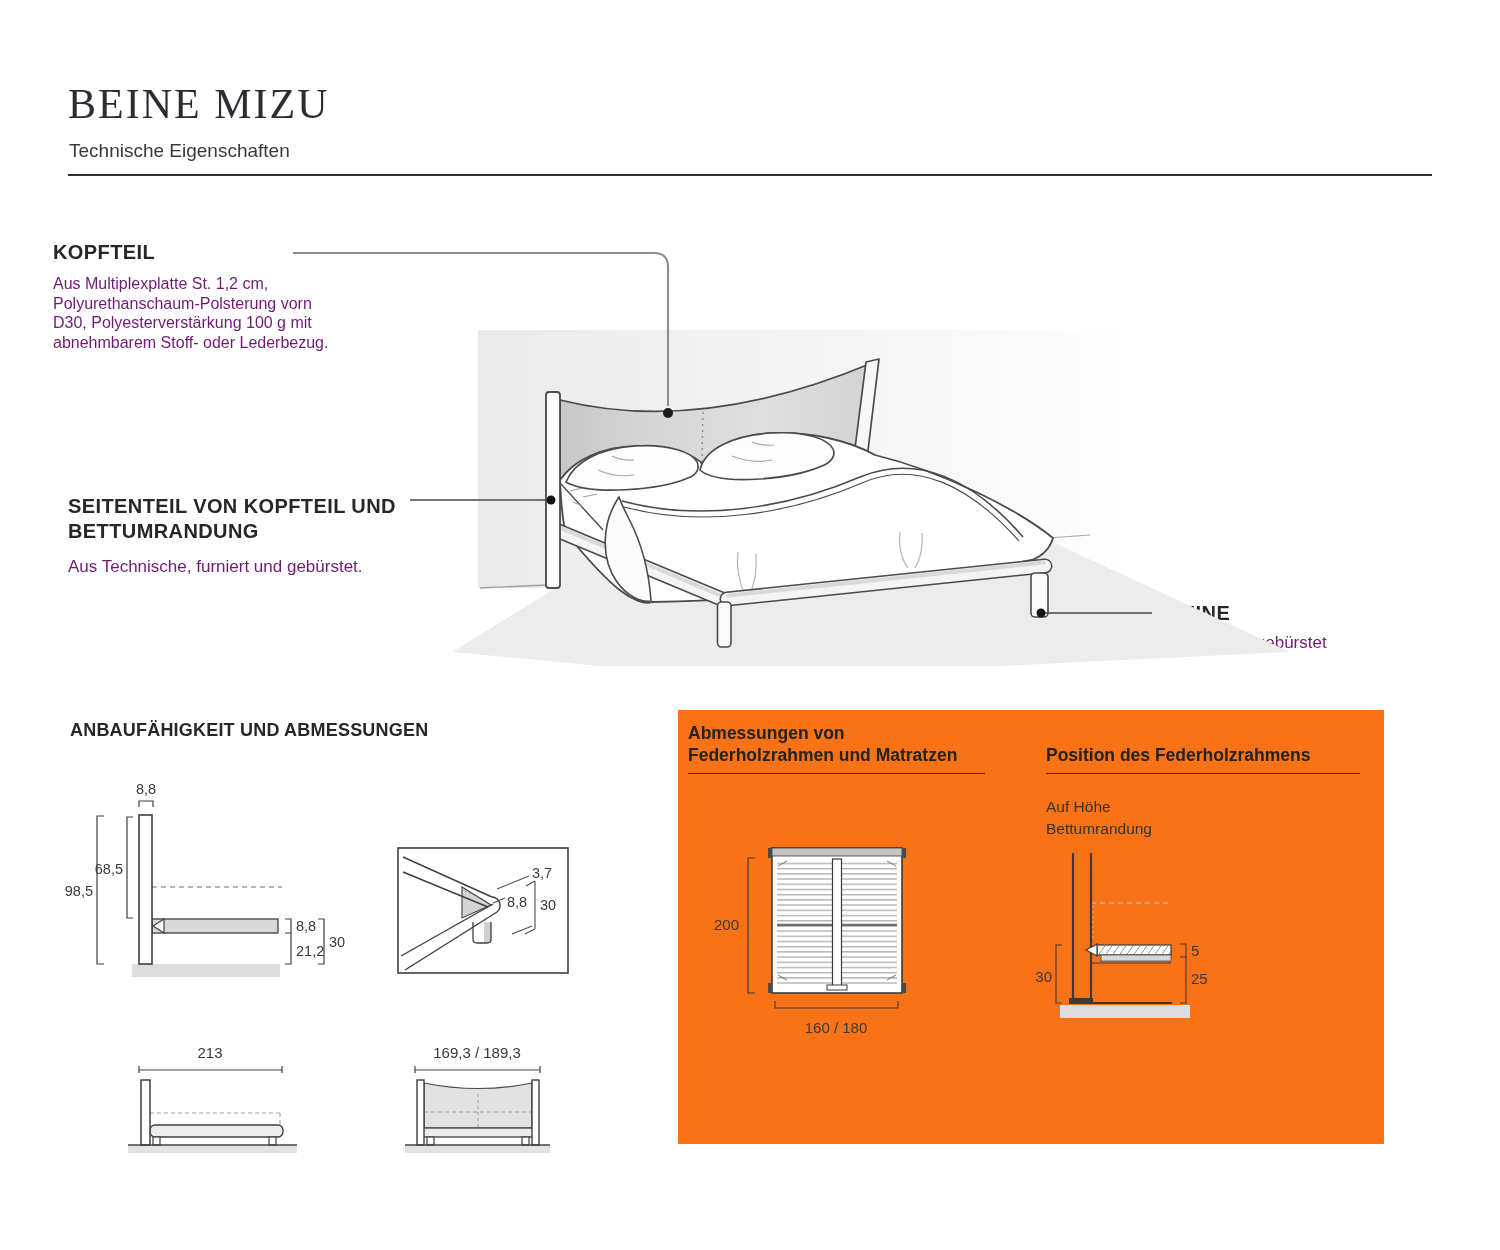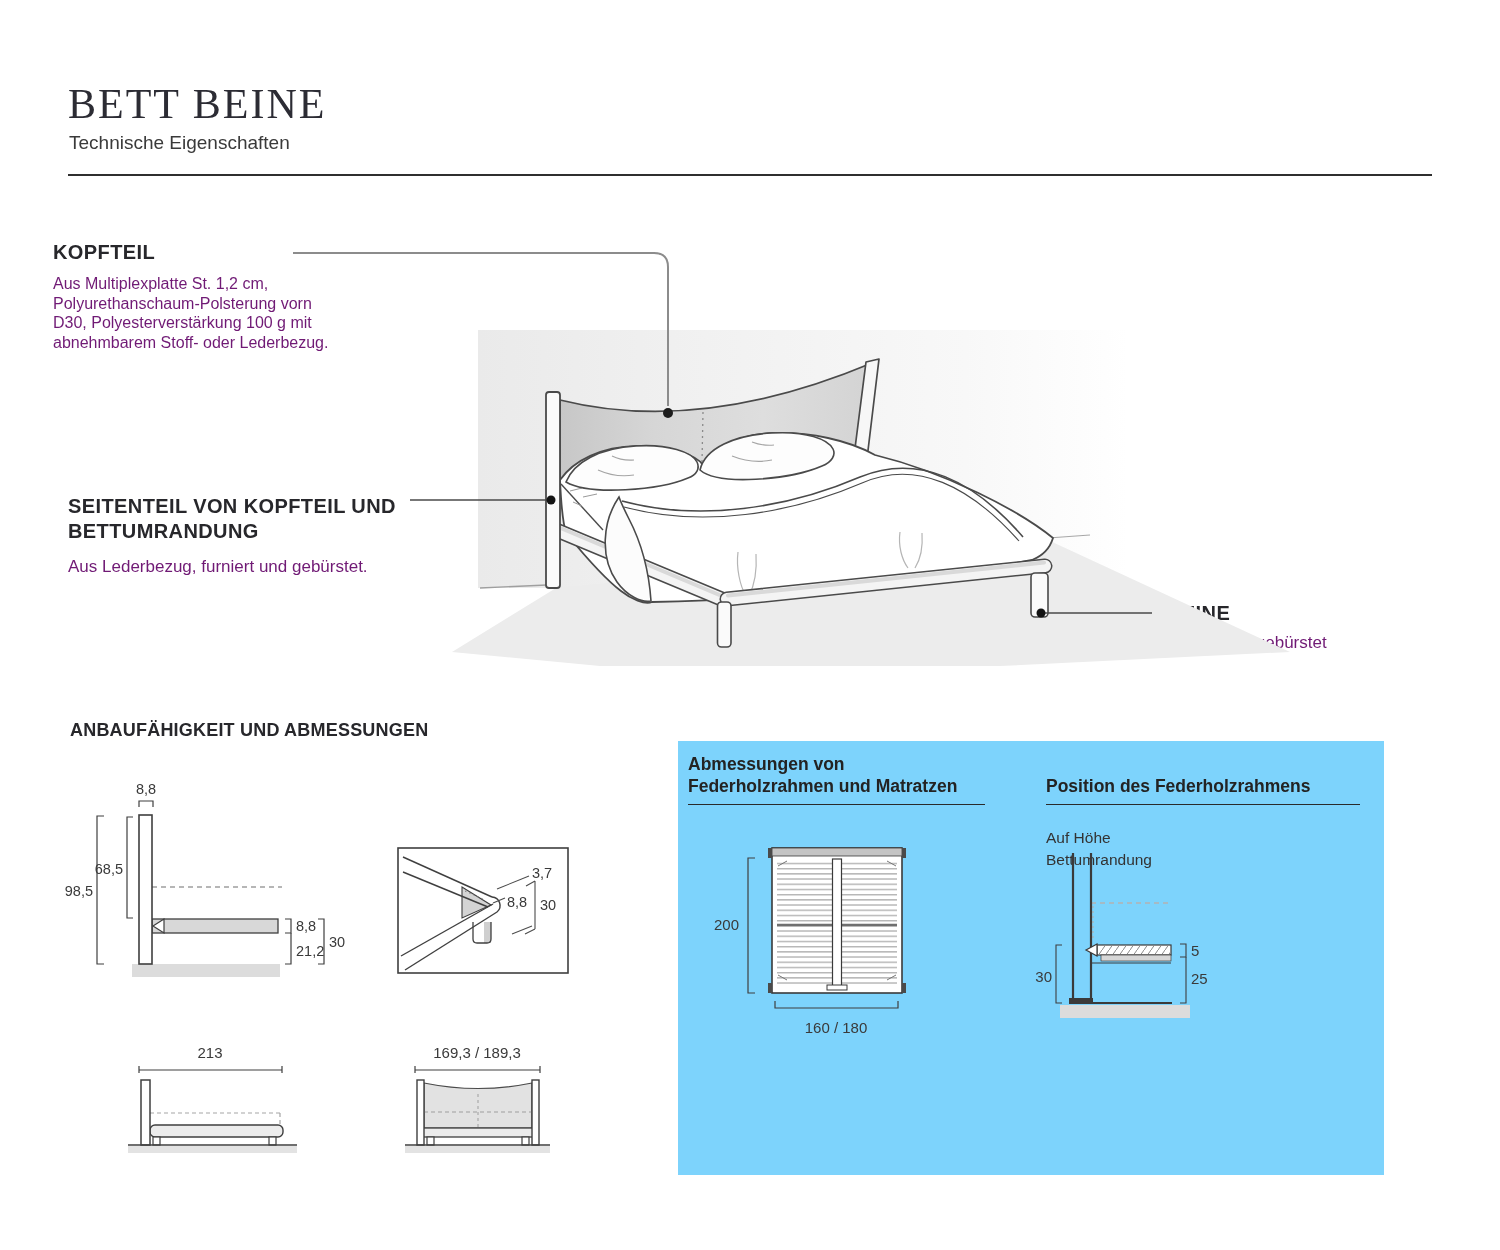--- a/index.html
+++ b/index.html
@@ -2,60 +2,60 @@
 <html><head>
 <meta charset="utf-8">
 <style>
   html,body{margin:0;padding:0;background:#fff;}
   #page{position:relative;width:1500px;height:1250px;background:#ffffff;overflow:hidden;
         font-family:"Liberation Sans",sans-serif;color:#3d3d3d;}
   .abs{position:absolute;}
   .pre{white-space:pre-line;}
   #title{left:68px;top:80px;font-family:"Liberation Serif",serif;font-weight:400;
          font-size:42px;letter-spacing:2px;color:#2c2c34;}
-  #subtitle{left:69px;top:132px;font-size:19px;color:#3a3a3a;}
+  #subtitle{left:69px;top:140px;font-size:19px;color:#3a3a3a;}
   #divider{left:68px;top:174px;width:1364px;height:0;border-top:2px solid #2f2f2f;}
   .co-h{font-weight:700;font-size:20px;letter-spacing:.4px;color:#27272b;line-height:25px;}
   .co-b{font-size:16px;line-height:19.5px;color:#701a75;}
   #kopfteil{left:53px;top:240px;width:330px;}
   #kopfteil .co-b{margin-top:9px;}
   #seitenteil{left:68px;top:494px;width:360px;}
   #seitenteil .co-b{margin-top:13px;font-size:17px;}
   #beine{left:1167px;top:601px;width:260px;}
   #beine .co-b{margin-top:7px;font-size:17px;}
   #dim-heading{left:70px;top:720px;font-size:18px;font-weight:700;letter-spacing:.2px;color:#27272b;text-align:center;}
-  #panel{left:678px;top:741px;width:706px;height:434px;background:#7dd3fc;}
+  #panel{left:678px;top:710px;width:706px;height:434px;background:#f97316;}
   .panel-h{position:absolute;font-size:17.5px;font-weight:700;color:#232323;line-height:22px;
            padding-bottom:7px;border-bottom:1.5px solid #2a2a2a;}
   #panel-h-left{left:10px;top:12px;width:297px;}
   #panel-h-right{left:368px;top:34px;width:314px;}
   #panel-note{position:absolute;left:368px;top:86px;font-size:15.5px;line-height:22px;color:#333;}
   svg text{font-family:"Liberation Sans",sans-serif;font-size:14.5px;fill:#3a3a3a;}
   svg .lbl{font-size:15px;}
 </style>
 </head>
 <body>
 
 <div id="page">
 
-  <div id="title" class="abs">BETT BEINE</div>
+  <div id="title" class="abs">BEINE MIZU</div>
   <div id="subtitle" class="abs">Technische Eigenschaften</div>
   <div id="divider" class="abs"></div>
 
   <div id="kopfteil" class="abs">
     <div class="co-h">KOPFTEIL</div>
     <div class="co-b pre">Aus Multiplexplatte St. 1,2 cm,
 Polyurethanschaum-Polsterung vorn
 D30, Polyesterverstärkung 100 g mit
 abnehmbarem Stoff- oder Lederbezug.</div>
   </div>
   <div id="seitenteil" class="abs">
     <div class="co-h pre">SEITENTEIL VON KOPFTEIL UND
 BETTUMRANDUNG</div>
-    <div class="co-b">Aus Lederbezug, furniert und gebürstet.</div>
+    <div class="co-b">Aus Technische, furniert und gebürstet.</div>
   </div>
   <div id="beine" class="abs">
     <div class="co-h">BEINE</div>
     <div class="co-b">Massivholz gebürstet</div>
   </div>
 
   <svg class="abs" style="left:0;top:230px;" width="1500" height="470" viewBox="0 0 1500 470">
     <defs>
       <linearGradient id="wallGrad" x1="0" y1="0" x2="1" y2="0">
         <stop offset="0" stop-color="#eaeaea"></stop>

